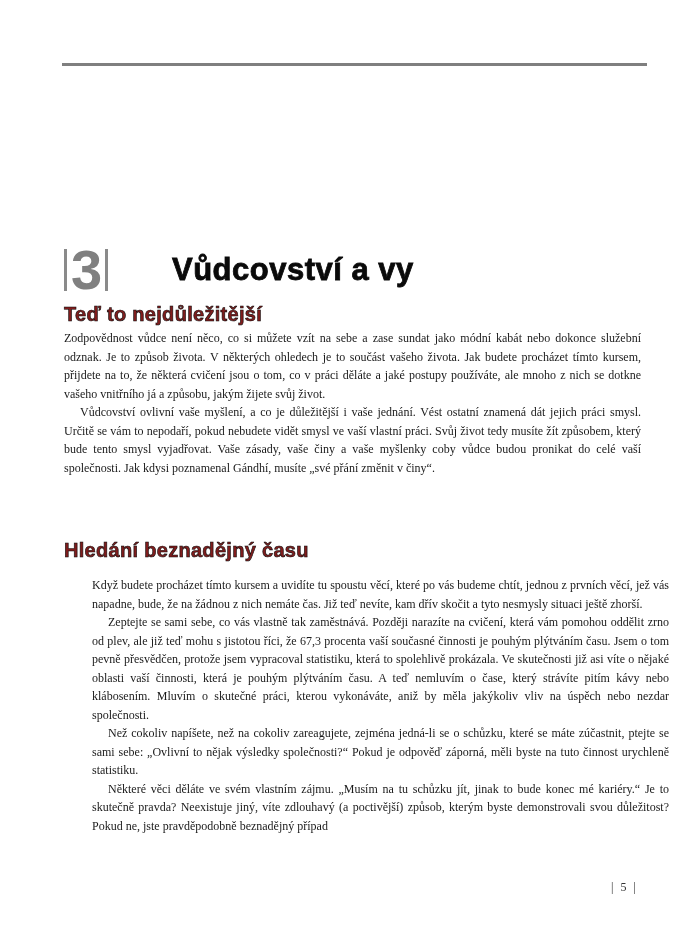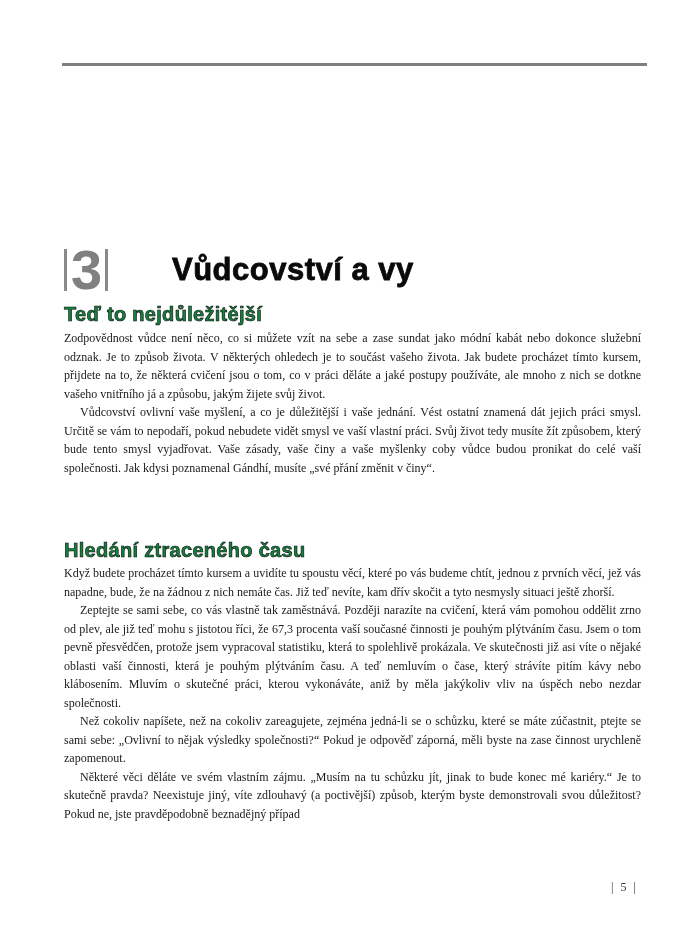--- a/index.html
+++ b/index.html
@@ -2,28 +2,28 @@
 <html><head>
   <meta charset="utf-8">
   <style>
     html, body { margin: 0; padding: 0; background: #ffffff; }
     body { width: 700px; height: 944px; position: relative; overflow: hidden; color: #1a1a1a; }
     .top-rule { position: absolute; left: 62px; top: 63px; width: 585px; height: 3px; background: #7f7f7f; }
     .chapter { position: absolute; left: 64px; top: 242px; height: 56px; display: flex; align-items: center; }
     .chap-bar { width: 3px; height: 42px; background: #8a8a8a; display: inline-block; }
     .chap-num { font-family: "Liberation Sans", sans-serif; font-weight: bold; font-size: 56px; line-height: 56px; color: #808080; margin: 0 4px; letter-spacing: -1px; }
     .chap-title { position: absolute; left: 172px; top: 252px; font-family: Liberation Sans, sans-serif; font-weight: 900; font-size: 31px; color: #0a0a0a; letter-spacing: 0.5px; -webkit-text-stroke: 0.8px #0a0a0a; }
-    .h2 { position: absolute; left: 64px; font-family: "Liberation Sans", sans-serif; font-weight: bold; font-size: 20px; color: #15803d; -webkit-text-stroke: 0.6px #0a0a0a; letter-spacing: 0.3px; margin: 0; }
+    .h2 { position: absolute; left: 64px; font-family: "Liberation Sans", sans-serif; font-weight: bold; font-size: 20px; color: #7f1d1d; -webkit-text-stroke: 0.6px #0a0a0a; letter-spacing: 0.3px; margin: 0; }
     .h2.s1 { top: 303px; }
     .h2.s2 { top: 539px; }
     .body-block { position: absolute; left: 64px; width: 577px; font-family: Liberation Serif, serif; font-size: 12px; line-height: 18.5px; color: #1a1a1a; text-align: justify; hyphens: manual; }
     .body-block p { margin: 0; text-indent: 0; }
     .body-block p.ind { text-indent: 16px; }
     .b1 { top: 329px; }
-    .b2 { top: 564px; }
+    .b2 { top: 576px; margin-left: 28px; }
     .folio { position: absolute; left: 611px; top: 880px; font-family: "Liberation Serif", serif; font-size: 12px; color: #333; letter-spacing: 2px; }
   </style>
 </head>
 <body>
 
 <div class="top-rule"></div>
 
 <div class="chapter">
   <span class="chap-bar"></span>
   <span class="chap-num">3</span>
@@ -31,21 +31,21 @@
 </div>
 
 <h1 class="chap-title" style="margin:0;">Vůdcovství a vy</h1>
 
 <h2 class="h2 s1">Teď to nejdůležitější</h2>
 <div class="body-block b1">
   <p>Zodpovědnost vůdce není něco, co si můžete vzít na sebe a zase sundat jako módní kabát nebo dokonce služební odznak. Je to způsob života. V některých ohledech je to součást vašeho života. Jak budete procházet tímto kursem, přijdete na to, že některá cvičení jsou o tom, co v práci děláte a jaké postupy používáte, ale mnoho z nich se dotkne vašeho vnitřního já a způsobu, jakým žijete svůj život.</p>
   <p class="ind">Vůdcovství ovlivní vaše myšlení, a co je důležitější i vaše jednání. Vést ostatní znamená dát jejich práci smysl. Určitě se vám to nepodaří, pokud nebudete vidět smysl ve vaší vlastní práci. Svůj život tedy musíte žít způsobem, který bude tento smysl vyjadřovat. Vaše zásady, vaše činy a vaše myšlenky coby vůdce budou pronikat do celé vaší společnosti. Jak kdysi poznamenal Gándhí, musíte „své přání změnit v činy“.</p>
 </div>
 
-<h2 class="h2 s2">Hledání ztraceného času</h2>
+<h2 class="h2 s2">Hledání beznadějný času</h2>
 <div class="body-block b2">
   <p>Když budete procházet tímto kursem a uvidíte tu spoustu věcí, které po vás budeme chtít, jednou z prvních věcí, jež vás napadne, bude, že na žádnou z nich nemáte čas. Již teď nevíte, kam dřív skočit a tyto nesmysly situaci ještě zhorší.</p>
   <p class="ind">Zeptejte se sami sebe, co vás vlastně tak zaměstnává. Později narazíte na cvičení, která vám pomohou oddělit zrno od plev, ale již teď mohu s jistotou říci, že 67,3 procenta vaší současné činnosti je pouhým plýtváním času. Jsem o tom pevně přesvědčen, protože jsem vypracoval statistiku, která to spolehlivě prokázala. Ve skutečnosti již asi víte o nějaké oblasti vaší činnosti, která je pouhým plýtváním času. A teď nemluvím o čase, který strávíte pitím kávy nebo klábosením. Mluvím o skutečné práci, kterou vykonáváte, aniž by měla jakýkoliv vliv na úspěch nebo nezdar společnosti.</p>
-  <p class="ind">Než cokoliv napíšete, než na cokoliv zareagujete, zejména jedná-li se o schůzku, které se máte zúčastnit, ptejte se sami sebe: „Ovlivní to nějak výsledky společnosti?“ Pokud je odpověď záporná, měli byste na zase činnost urychleně zapomenout.</p>
+  <p class="ind">Než cokoliv napíšete, než na cokoliv zareagujete, zejména jedná-li se o schůzku, které se máte zúčastnit, ptejte se sami sebe: „Ovlivní to nějak výsledky společnosti?“ Pokud je odpověď záporná, měli byste na tuto činnost urychleně statistiku.</p>
   <p class="ind">Některé věci děláte ve svém vlastním zájmu. „Musím na tu schůzku jít, jinak to bude konec mé kariéry.“ Je to skutečně pravda? Neexistuje jiný, víte zdlouhavý (a poctivější) způsob, kterým byste demonstrovali svou důležitost? Pokud ne, jste pravděpodobně beznadějný případ</p>
 </div>
 
 <div class="folio">| <span>5</span> |</div>
 
 </body></html>

